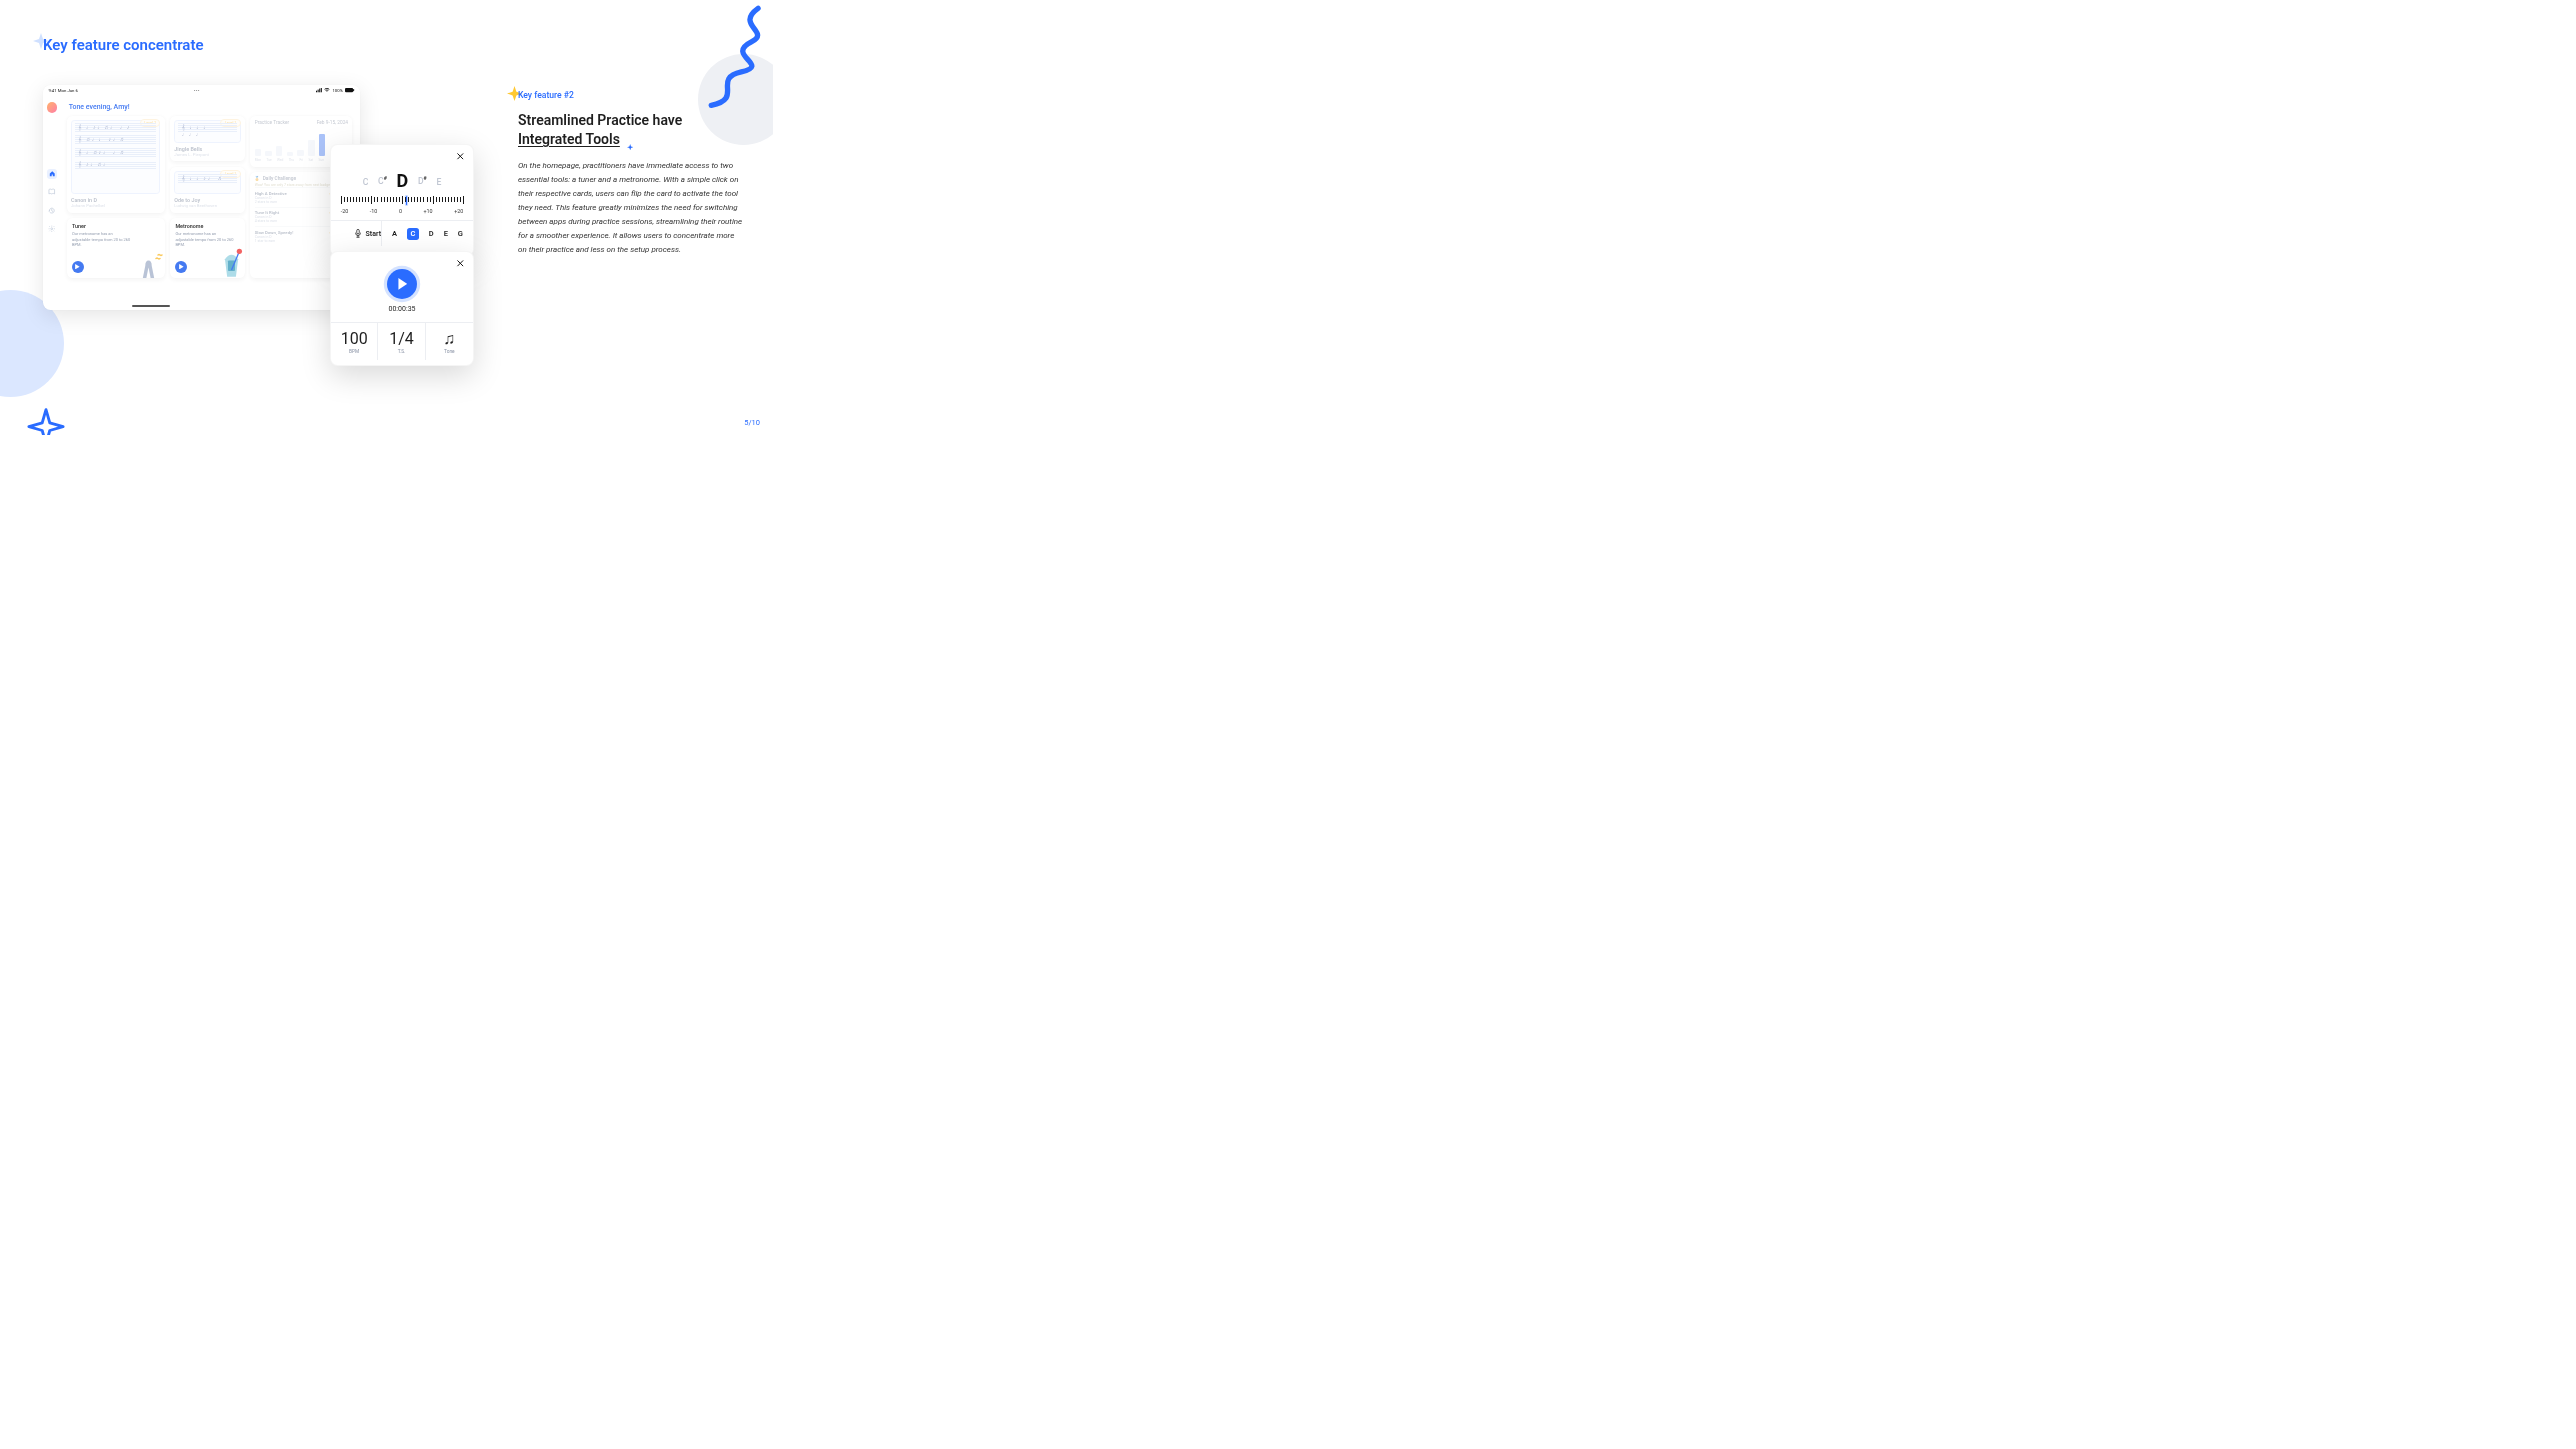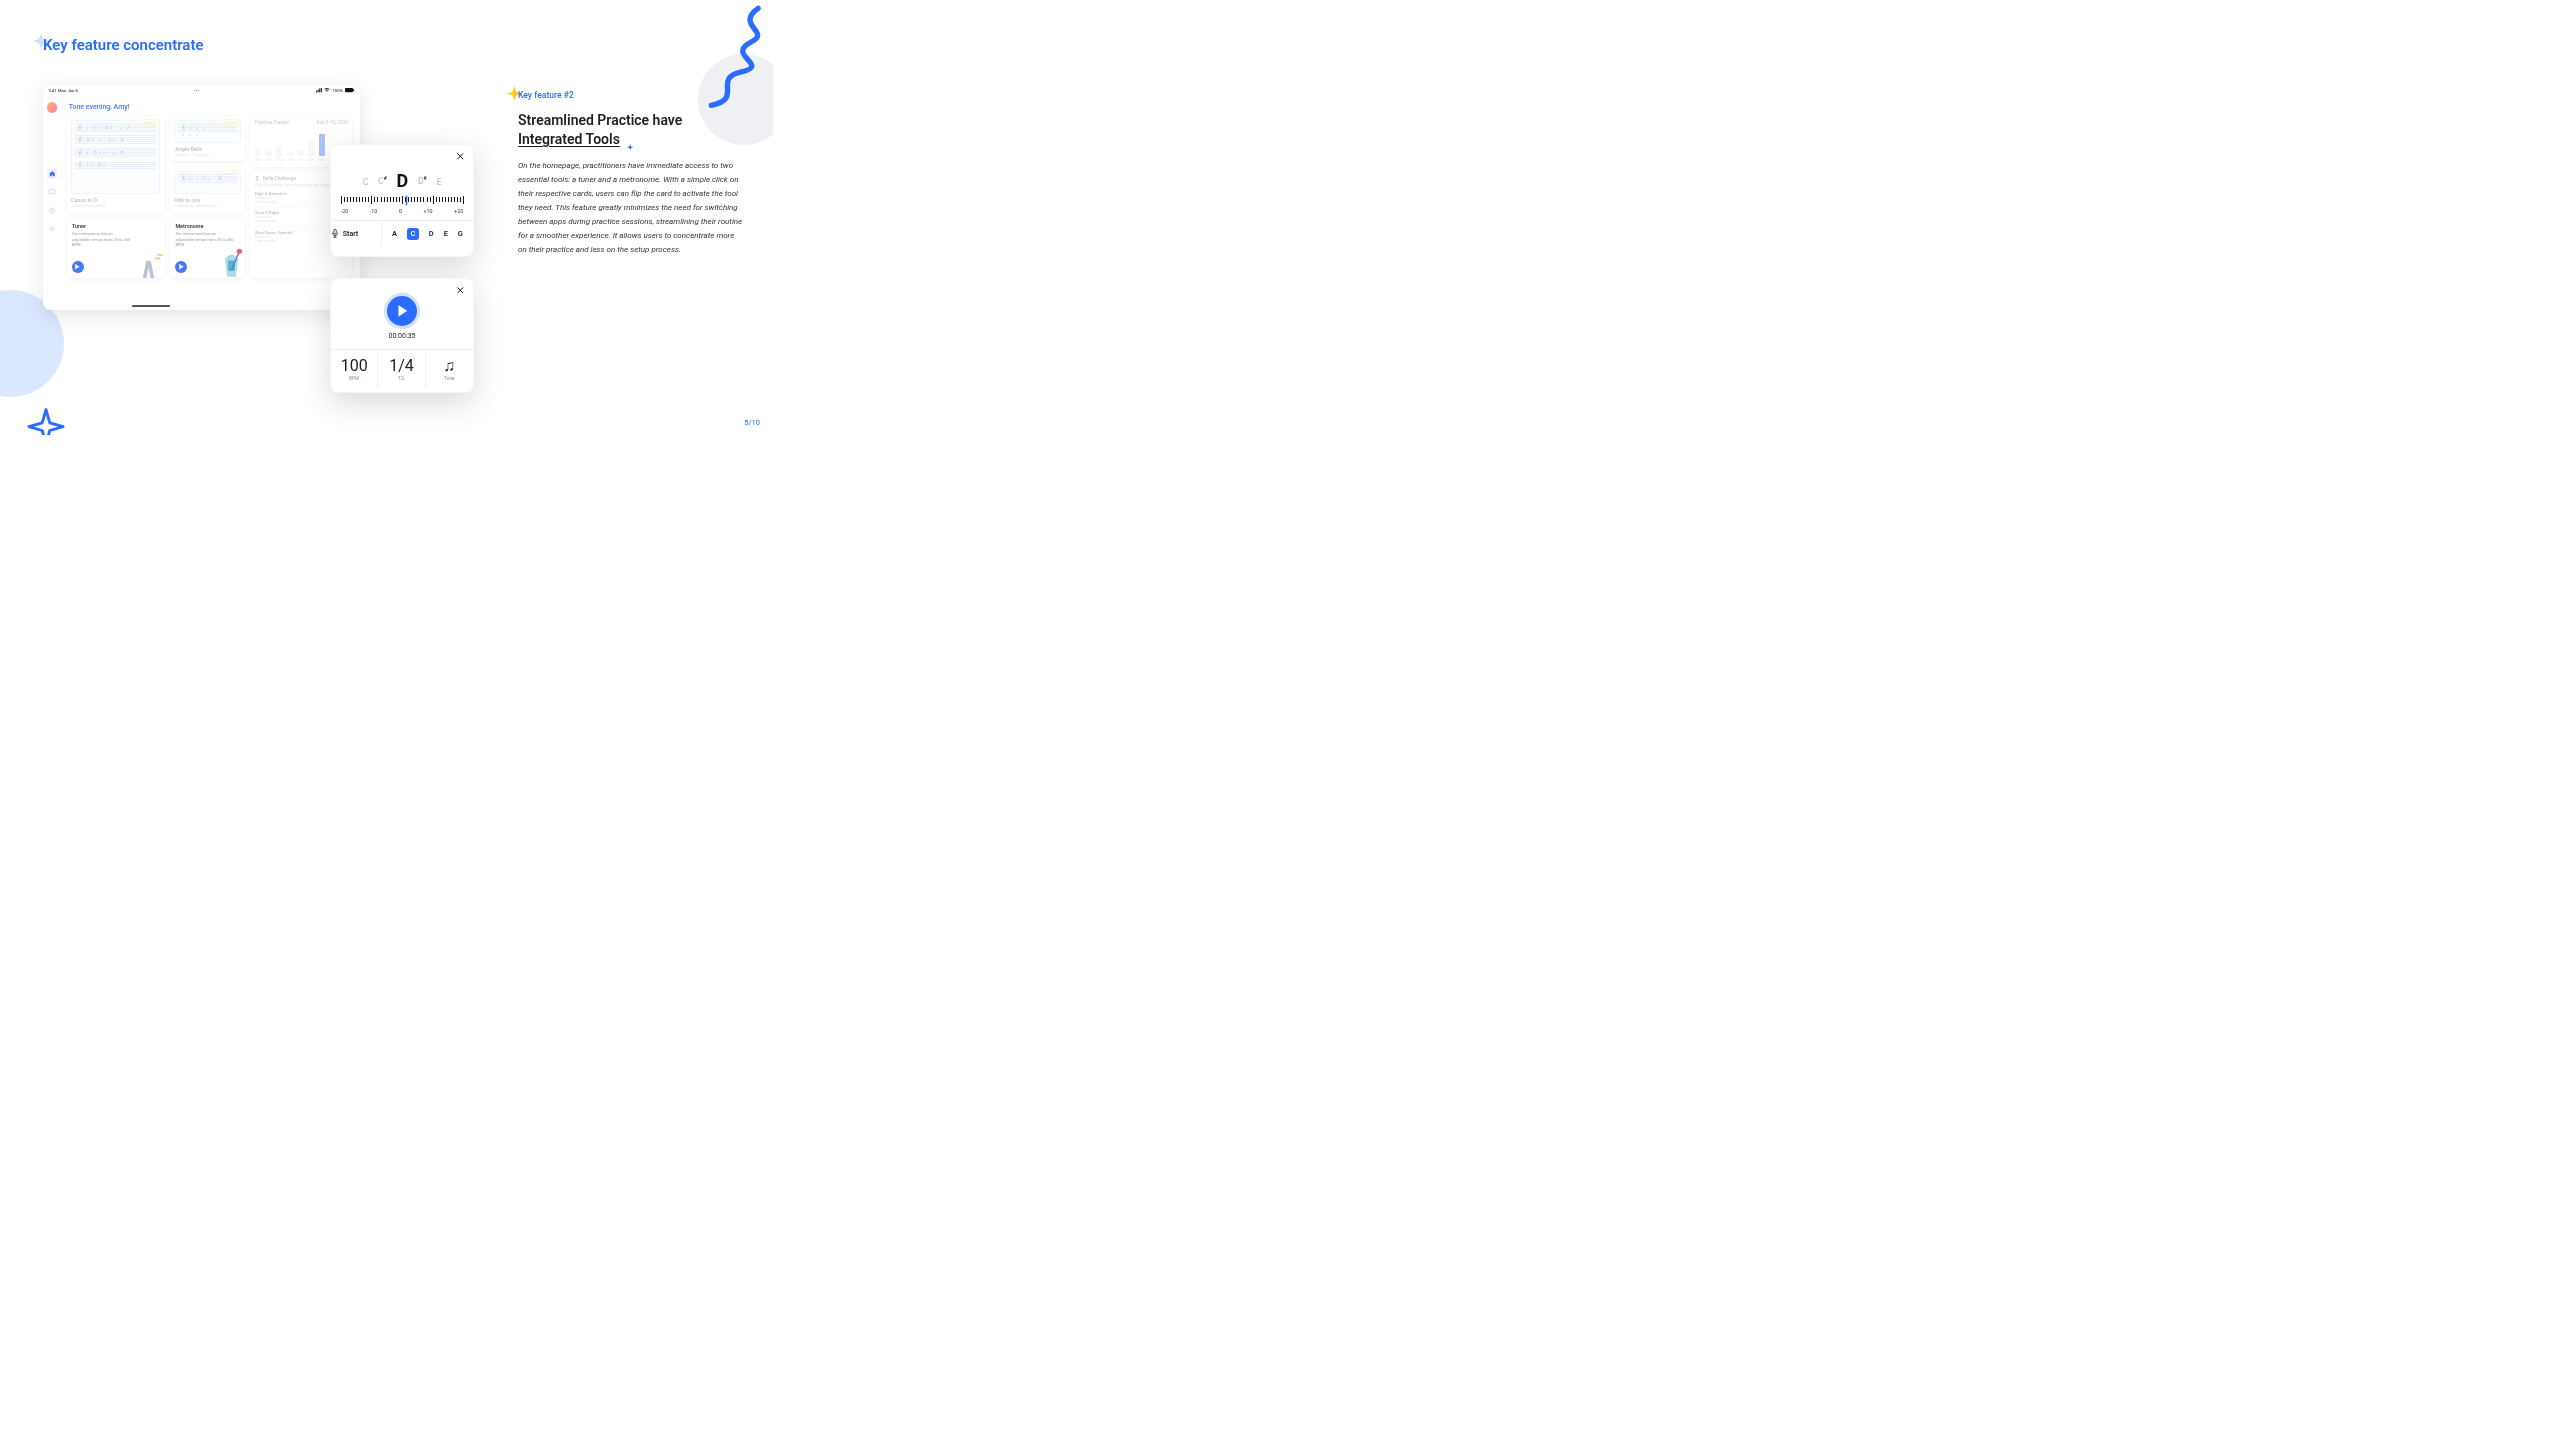--- a/index.html
+++ b/index.html
@@ -171,27 +171,27 @@
   .scale-ticks .tick.big { height:7.5px; top:0; }
   .scale-ticks .current { position:absolute; top:-0.5px; width:1.6px; height:9.7px; background:#2a6cff; border-radius:1.1px; box-shadow:0 0 0 1.1px rgba(42,108,255,0.25); }
   .scale-nums { display:flex; justify-content:space-between; font-size:5.4px; color:#3a3a3a; margin-top:1.1px; }
 
   .tuner-bottom {
     margin-top:6.4px; height:26px; border-top:0.5px solid #eceef2;
     display:grid; grid-template-columns:51px 1fr;
   }
   .tuner-start {
     border-right:0.5px solid #eceef2;
-    display:flex; align-items:center; justify-content:flex-start; gap:3.8px;
+    display:flex; align-items:center; justify-content:flex-end; gap:3.8px;
     font-size:7px; font-weight:600;
   }
   .tuner-letters { display:flex; align-items:center; justify-content:space-evenly; font-size:7.5px; font-weight:600; }
   .tuner-letters .sel { background:#2a6cff; color:#fff; width:11.8px; height:11.8px; border-radius:2.7px; display:inline-flex; align-items:center; justify-content:center; }
 
-  .metro-pop { left:330px; top:278px; width:144px; height:115px; }
+  .metro-pop { left:330px; top:251px; width:144px; height:115px; }
   .metro-play {
     width:30px; height:30px; border-radius:50%;
     background:#2a6cff; color:#fff; margin:17px auto 0 auto;
     display:flex; align-items:center; justify-content:center;
     box-shadow:0 0 0 3.2px rgba(42,108,255,0.2);
   }
   .metro-time { text-align:center; font-size:7px; margin-top:6.4px; }
   .metro-grid {
     margin-top:8.6px; border-top:0.5px solid #eceef2;
     display:grid; grid-template-columns:repeat(3,1fr); height:38px;

